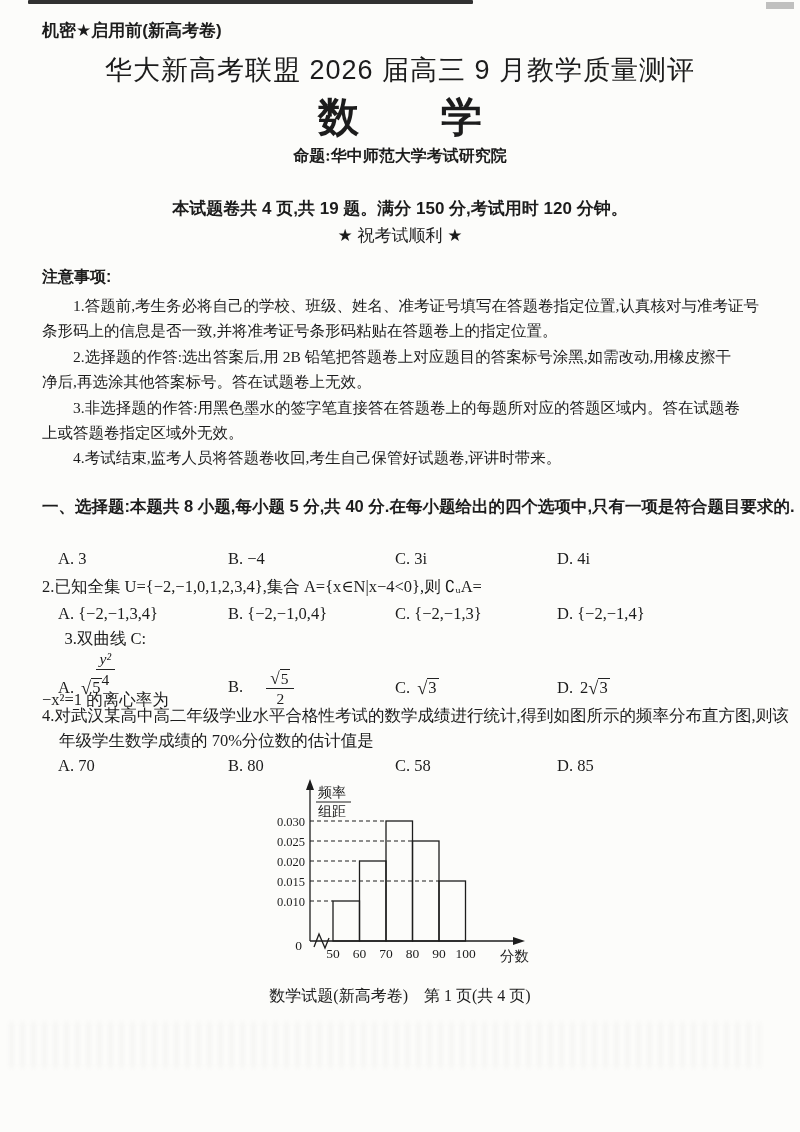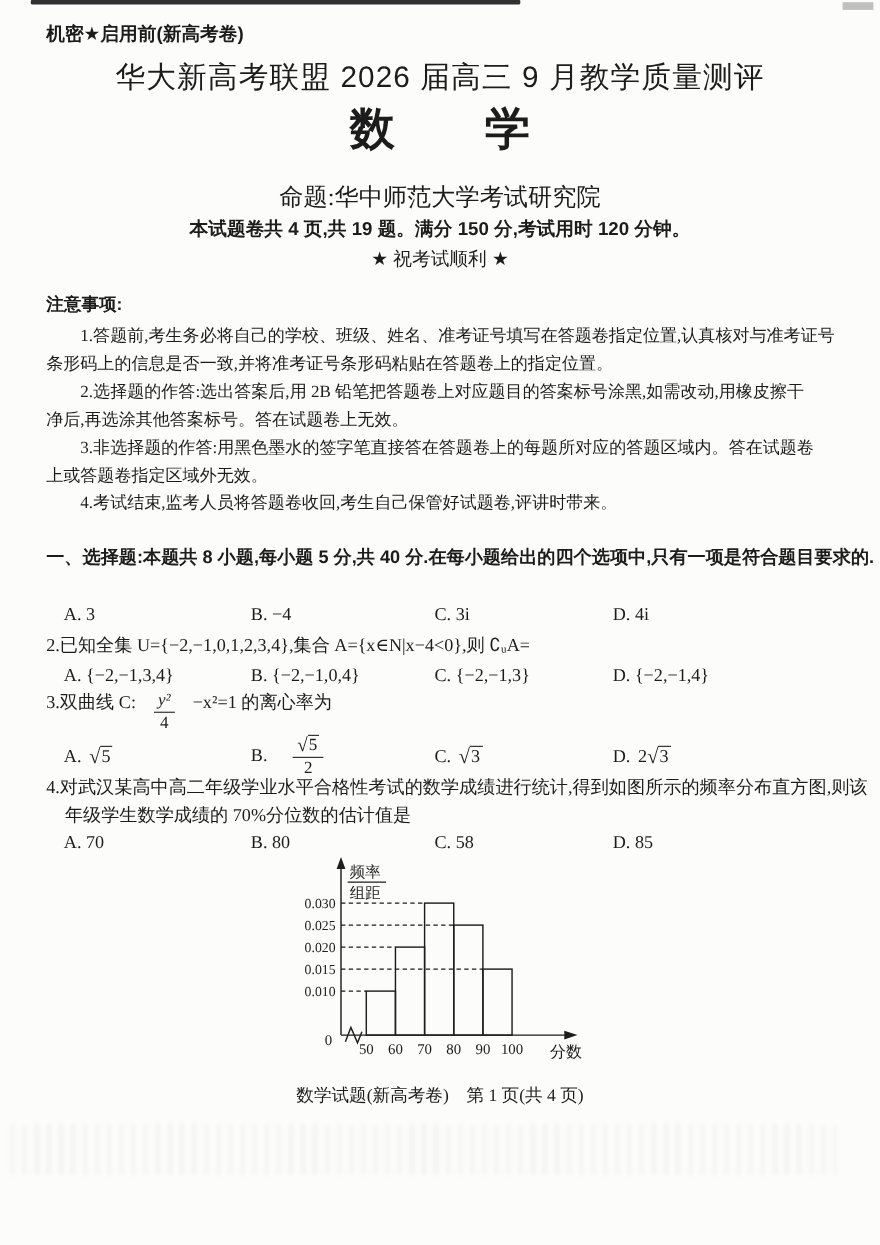--- a/index.html
+++ b/index.html
@@ -13,38 +13,38 @@
   .ctr{left:0; right:0; text-align:center;}
   
   .smudge-top{position:absolute; left:28px; top:0; width:445px; height:4px; background:#141414; opacity:.88; border-radius:1px;}
   .smudge-tr{position:absolute; left:766px; top:2px; width:28px; height:7px; background:#777; opacity:.45;}
   .ghost-noise{position:absolute; left:10px; top:1022px; width:750px; height:46px; opacity:.10;
     background:repeating-linear-gradient(90deg,#9a9a9a 0 3px,transparent 3px 11px); filter:blur(2px);}
   
   .classification{left:42px; top:19px; font-size:17px; font-weight:700;}
   .league-title{top:52px; font-size:27px; font-weight:400; letter-spacing:1px;}
   .subject{top:90px; font-size:41px; font-weight:700;}
-  .proposer{top:164px; font-size:22px; font-weight:400;}
+  .proposer{top:146px; font-size:16px; font-weight:700;}
   .exam-info{top:197px; font-size:17px; font-weight:700;}
   .wish{top:224px; font-size:17px; font-weight:400;}
   
   .notes-heading{left:42px; top:267px; font-size:16px; font-weight:700;}
   .notes{left:42px; top:293px; width:722px; font-size:15.5px; line-height:25.4px;}
   .note-line{white-space:nowrap;}
   .note-line.indent{padding-left:2em;}
   
   .section-heading{left:42px; top:496px; font-size:16.5px; font-weight:700;}
   .q{left:42px; font-size:16.5px;}
   .opts{position:absolute; left:42px; right:30px; padding-left:16px;
         display:grid; grid-template-columns:170px 167px 162px 1fr;
         font-size:16.5px; white-space:nowrap; align-items:center;}
   .opt{white-space:nowrap;}
   .opt .lbl{margin-right:7px;}
   
-  .mathrow{display:flex; height:42px;}
+  .mathrow{display:flex; align-items:center; height:42px;flex-direction:column;}
   .frac{display:inline-flex; flex-direction:column; align-items:center; line-height:1.15;
         font-size:15.5px; margin:0 16px; vertical-align:middle;}
   .frac .num{border-bottom:1.4px solid #222; padding:0 4px 1px;}
   .frac .den{padding-top:1px;}
   .frac .num.var{font-style:italic;}
   .sqrt{display:inline-flex; align-items:flex-start; line-height:1.1;}
   .sqrt .sign{font-size:1.12em; line-height:1; transform:translateY(1px);}
   .sqrt .rad{border-top:1.4px solid #222; padding:0 2px 0 1px;}
   .mathopts{height:40px;}
   

